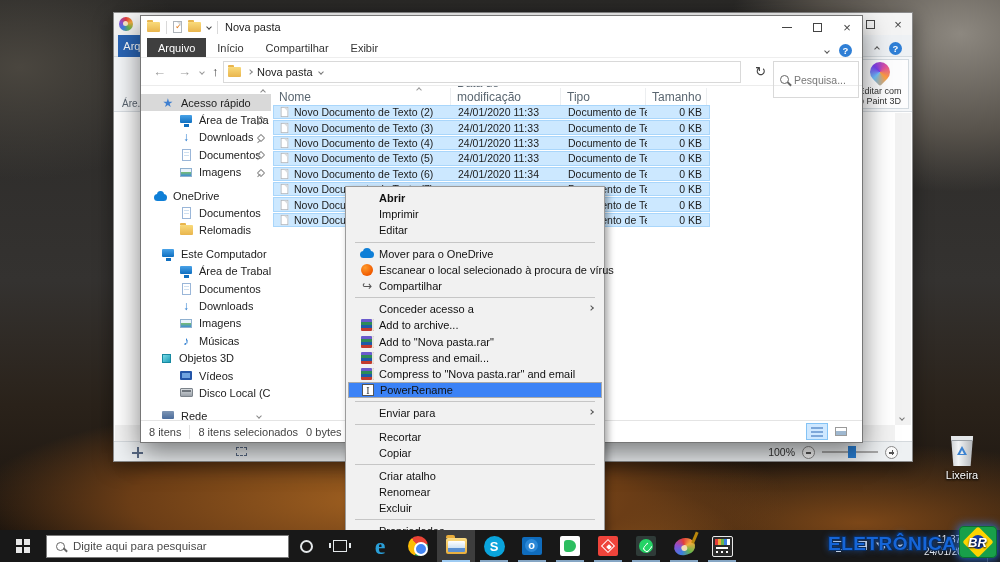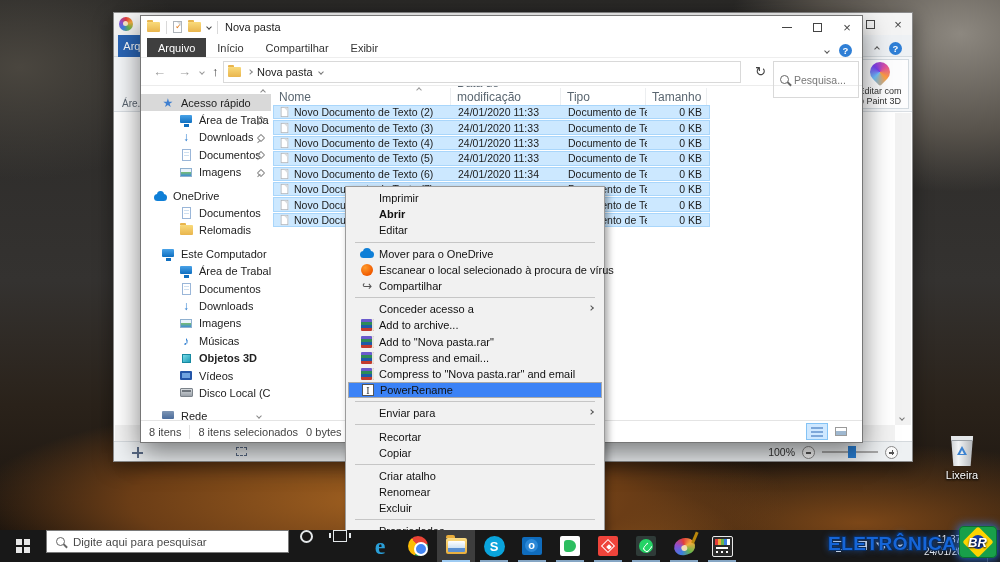--- a/index.html
+++ b/index.html
@@ -161,21 +161,21 @@
 
   
   #bin { left:936px; top:436px; width:52px; text-align:center; z-index:2; }
   .bin-body { position:relative; width:24px; height:30px; margin:0 auto; background:linear-gradient(90deg,#c7cbce,#f2f4f5 35%,#aeb2b6); clip-path:polygon(4% 0,96% 0,86% 100%,14% 100%); border-radius:2px; }
   .bin-lid { position:absolute; left:0; top:0; width:100%; height:5px; background:#e4e7e9; border-bottom:1px solid #9aa0a5; }
   .bin-rec { position:absolute; left:7px; top:10px; width:10px; height:9px; background:#3b82d0; clip-path:polygon(50% 0,100% 100%,0 100%); }
   .bin-rec::after { content:""; position:absolute; left:3px; top:4px; width:4px; height:4px; background:#e8eaec; clip-path:polygon(50% 0,100% 100%,0 100%); }
   .bin-label { margin-top:3px; font-size:11px; color:#fff; text-shadow:0 1px 2px #000, 0 0 3px #000; }
 
   
-  #taskbar { left:0; bottom:0; width:1000px; height:32px; background:#181818; z-index:40; display:flex; }
+  #taskbar { left:0; bottom:0; width:1000px; height:32px; background:#181818; z-index:40; display:flex; align-items:center; }
   .tb-start { width:46px; height:32px; display:flex; align-items:center; justify-content:center; }
   .win-logo { width:14px; height:14px; display:grid; grid-template-columns:6.4px 6.4px; grid-template-rows:6.4px 6.4px; gap:1.2px; }
   .win-logo span { background:#e8e8e8; }
   .tb-search { width:243px; height:23px; background:#fff; border:1px solid #7a7a7a; display:flex; align-items:center; gap:8px; padding:0 9px; }
   .tb-search .ph { font-size:11.5px; color:#4a4a4a; }
   .tb-cortana { width:34px; display:flex; justify-content:center; }
   .cortana-ring { width:13px; height:13px; border:2px solid #e4e8ea; border-radius:50%; }
   .tb-taskview { width:34px; display:flex; justify-content:center; }
   .tv-icon { position:relative; width:14px; height:12px; border:1.4px solid #e4e8ea; }
   .tv-icon::before,.tv-icon::after { content:""; position:absolute; top:2px; width:2px; height:5px; background:#e4e8ea; }
@@ -423,21 +423,21 @@
             <span class="si-image"></span>
           </span>
           <span class="lab">Imagens</span>
         </div>
         <div class="sb-item" style="padding-left: 38px;">
           <span class="sb-ic">
             <span class="si-music">♪</span>
           </span>
           <span class="lab">Músicas</span>
         </div>
-        <div class="sb-item" style="padding-left: 38px; font-weight: bold;">
+        <div class="sb-item" style="padding-left: 18px;">
           <span class="sb-ic">
             <span class="si-cube"></span>
           </span>
           <span class="lab">Objetos 3D</span>
         </div>
         <div class="sb-item" style="padding-left: 38px;">
           <span class="sb-ic">
             <span class="si-video"></span>
           </span>
           <span class="lab">Vídeos</span>
@@ -549,27 +549,27 @@
           <span class="v-details"></span>
         </span>
       <span class="vbtn">
           <span class="v-thumb"></span>
         </span>
     </div>
   </div>
 </div>
 
 <div id="ctx" class="abs">
+    <div class="mi bold">
+      <span class="ic"></span>
+      <span class="lab">Abrir</span>
+    </div>
     <div class="mi">
       <span class="ic"></span>
       <span class="lab">Imprimir</span>
-    </div>
-    <div class="mi bold">
-      <span class="ic"></span>
-      <span class="lab">Abrir</span>
     </div>
     <div class="mi">
       <span class="ic"></span>
       <span class="lab">Editar</span>
     </div>
     <div class="msep"></div>
     <div class="mi">
       <span class="ic">
         <span class="mi-cloud"></span>
       </span>

